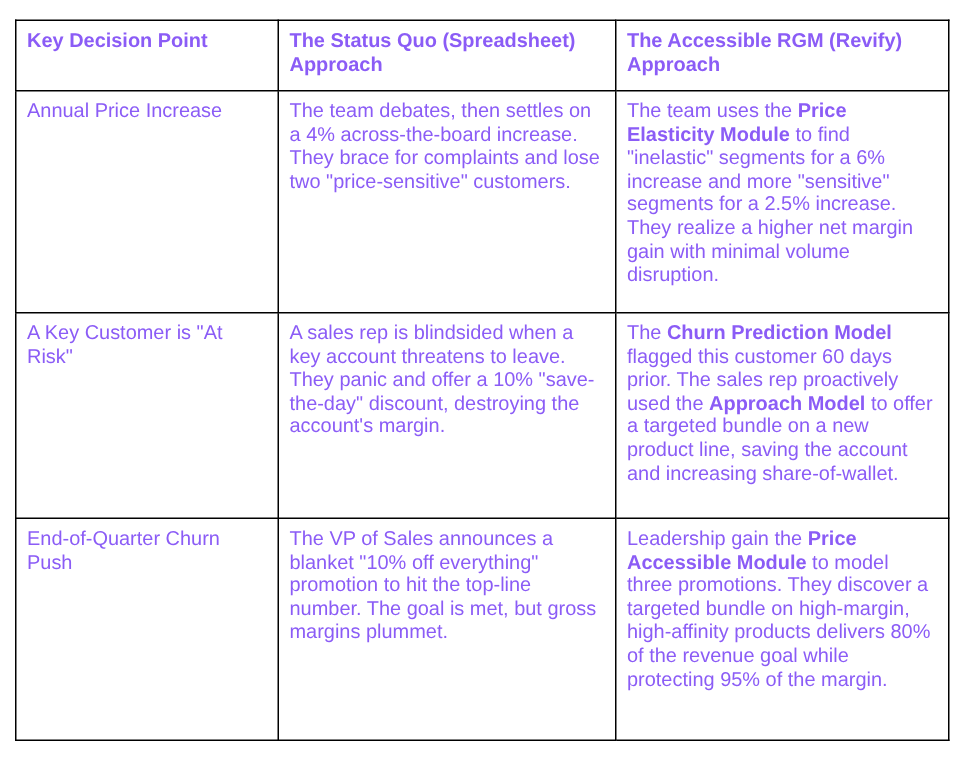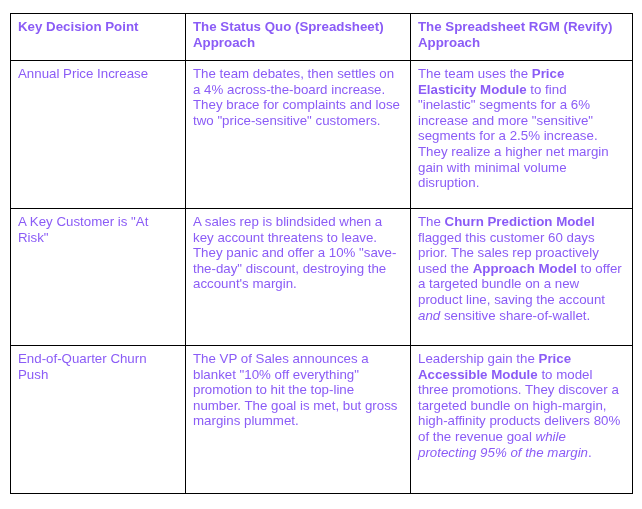--- a/index.html
+++ b/index.html
@@ -42,49 +42,49 @@
     overflow: hidden;
   }
   table.comparison th {
     font-weight: bold;
   }
   tr.hdr     { height: 47px;  }
   tr.row-1   { height: 148px; }
   tr.row-2   { height: 137px; }
   tr.row-3   { height: 148px; }
   .seg-b { font-weight: bold; }
-  .seg-i { font-style: italic; }
+  .seg-i { }
 </style>
 </head>
 <body>
 
 <div class="doc-canvas">
   <table class="comparison">
     <colgroup>
       <col class="c1">
       <col class="c2">
       <col class="c3">
     </colgroup>
     <thead>
       <tr class="hdr">
         <th>Key Decision Point</th>
         <th>The Status Quo (Spreadsheet) Approach</th>
-        <th>The Spreadsheet RGM (Revify) Approach</th>
+        <th>The Accessible RGM (Revify) Approach</th>
       </tr>
     </thead>
     <tbody>
       <tr class="row-1">
         <td><span>Annual Price Increase</span></td>
         <td><span>The team debates, then settles on a 4% across-the-board increase. They brace for complaints and lose two "price-sensitive" customers.</span></td>
         <td><span>The team uses the </span><span class="seg-b">Price Elasticity Module</span><span> to find "inelastic" segments for a 6% increase and more "sensitive" segments for a 2.5% increase. They realize a higher net margin gain with minimal volume disruption.</span></td>
       </tr>
       <tr class="row-2">
         <td><span>A Key Customer is "At Risk"</span></td>
         <td><span>A sales rep is blindsided when a key account threatens to leave. They panic and offer a 10% "save-the-day" discount, destroying the account's margin.</span></td>
-        <td><span>The </span><span class="seg-b">Churn Prediction Model</span><span> flagged this customer 60 days prior. The sales rep proactively used the </span><span class="seg-b">Approach Model</span><span> to offer a targeted bundle on a new product line, saving the account </span><span class="seg-i">and</span><span> sensitive share-of-wallet.</span></td>
+        <td><span>The </span><span class="seg-b">Churn Prediction Model</span><span> flagged this customer 60 days prior. The sales rep proactively used the </span><span class="seg-b">Approach Model</span><span> to offer a targeted bundle on a new product line, saving the account </span><span class="seg-i">and</span><span> increasing share-of-wallet.</span></td>
       </tr>
       <tr class="row-3">
         <td><span>End-of-Quarter Churn Push</span></td>
         <td><span>The VP of Sales announces a blanket "10% off everything" promotion to hit the top-line number. The goal is met, but gross margins plummet.</span></td>
         <td><span>Leadership gain the </span><span class="seg-b">Price Accessible Module</span><span> to model three promotions. They discover a targeted bundle on high-margin, high-affinity products delivers 80% of the revenue goal </span><span class="seg-i">while protecting 95% of the margin</span><span>.</span></td>
       </tr>
     </tbody>
   </table>
 </div>
 

